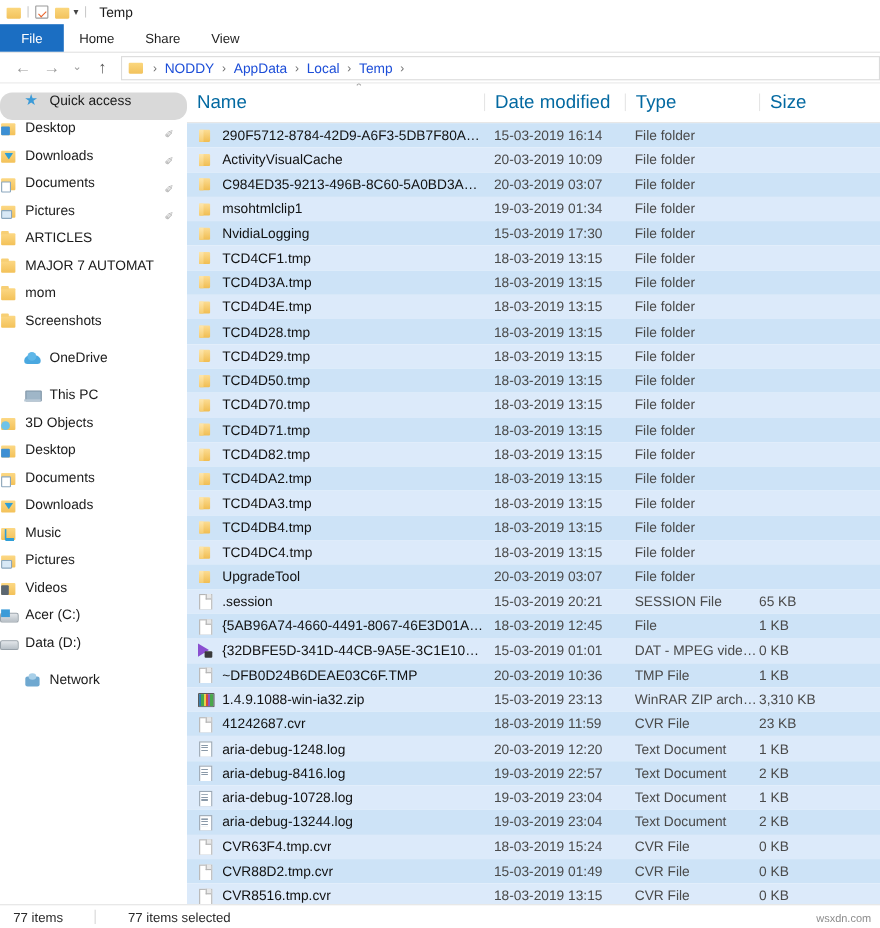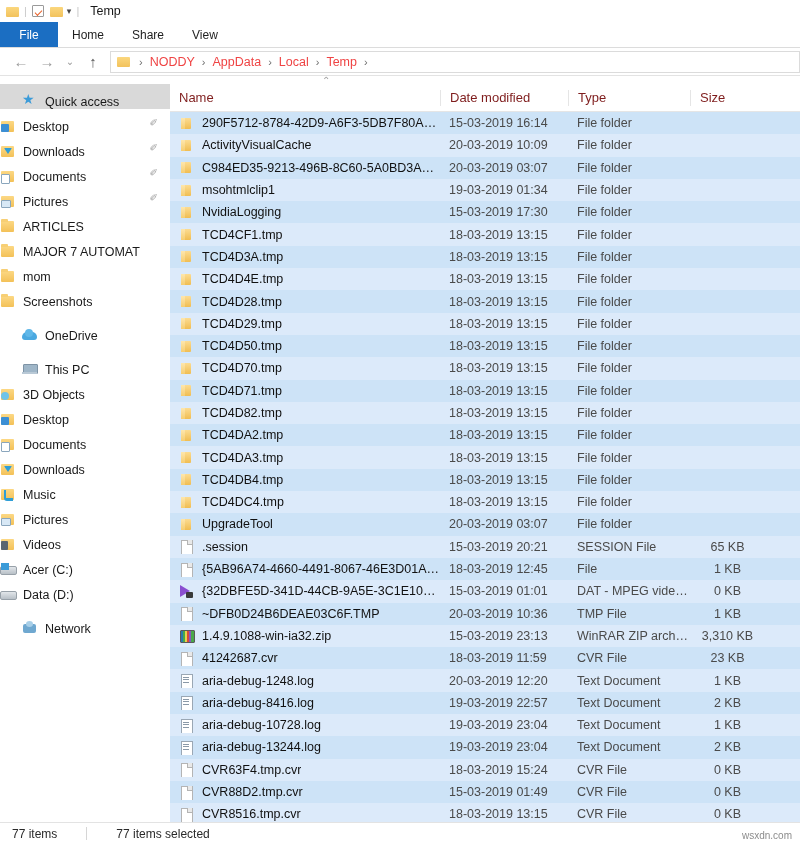--- a/index.html
+++ b/index.html
@@ -75,43 +75,44 @@
     width: 26px; text-align: center; color: #9a9a9a; font-size: 15px;
     line-height: 1;
   }
   .nav-btn.active { color: #5a5a5a; }
   .nav-btn.small { font-size: 10px; width: 20px; }
   .crumbbox {
     flex: 1; height: 22px; margin-left: 4px; margin-right: 0;
     border: 1px solid #dbdbdb; background: #ffffff;
     display: flex; align-items: center; padding-left: 6px;
   }
-  .crumb { font-size: 12.5px; color: #ef4444; }
+  .crumb { font-size: 12.5px; color: #1d4ed8; }
   .crumb-sep { color: #6d6d6d; font-size: 11px; margin: 0 7px; }
 
   
   .body {
     display: flex;
     height: 750px;
   }
 
   
   .sidebar {
     width: 170px;
     background: #ffffff;
     padding-top: 8px;
     overflow: hidden;
   }
   .nav-item {
     height: 25px;
-    display: flex; align-items: flex-end;
+    display: flex; align-items: flex-start;
     padding-right: 8px;
     font-size: 12.5px;
     color: #1a1a1a;
     position: relative;
+    border-radius: 11px;
   }
   .nav-item.selected { background: #d9d9d9; }
   .nav-item .label { white-space: nowrap; overflow: hidden; }
   .ico { width: 16px; height: 16px; margin-right: 7px; flex: 0 0 16px; position: relative; }
   .lvl0 { padding-left: 22px; }
   .lvl1 { }
   .gap { height: 9px; }
   .pin {
     position: absolute; right: 12px; top: 50%; transform: translateY(-50%);
     color: #9e9e9e; font-size: 11px;
@@ -201,23 +202,23 @@
     position: relative;
     overflow: hidden;
   }
   .sortcaret {
     position: absolute; left: 152px; top: 0px;
     color: #a0a0a0; font-size: 10px; line-height: 10px;
   }
   .colhead {
     height: 27px;
     margin-top: 9px;
-    display: flex; align-items: center;
+    display: flex; 
     border-bottom: 1px solid #e5e5e5;
-    font-size: 13px; color: #7f1d1d;
+    font-size: 17px; color: #0369a1;
   }
   .colhead .ch {
     padding-left: 9px;
     border-left: 1px solid #e5e5e5;
     height: 16px; line-height: 16px;
   }
   .colhead .ch:first-child { border-left: none; }
   .c-name { width: 270px; }
   .c-date { width: 128px; }
   .c-type { width: 122px; }
@@ -234,21 +235,21 @@
   .row.sel-b { background: #dceafa; }
   .r-name {
     width: 270px; display: flex; align-items: center;
     padding-left: 9px; color: #111111;
     overflow: hidden;
   }
   .r-name .txt { overflow: hidden; text-overflow: ellipsis; }
   .r-date { width: 128px; padding-left: 9px; color: #4a4a4a; }
   .r-type { width: 122px; padding-left: 9px; color: #4a4a4a;
             overflow: hidden; text-overflow: ellipsis; }
-  .r-size { width: 88px; padding-right: 13px; color: #4a4a4a; text-align: center; }
+  .r-size { width: 88px; padding-right: 13px; color: #4a4a4a; text-align: left; }
 
   .fico { width: 15px; height: 15px; margin-right: 8px; flex: 0 0 15px; position: relative; }
   
   .f-folder::before {
     content: ""; position: absolute; left: 2px; top: 2px;
     width: 10px; height: 11px; border-radius: 1px;
     background: linear-gradient(180deg, #fcdc92 0%, #f0bd52 100%);
   }
   .f-folder::after {
     content: ""; position: absolute; left: 2px; top: 2px;

